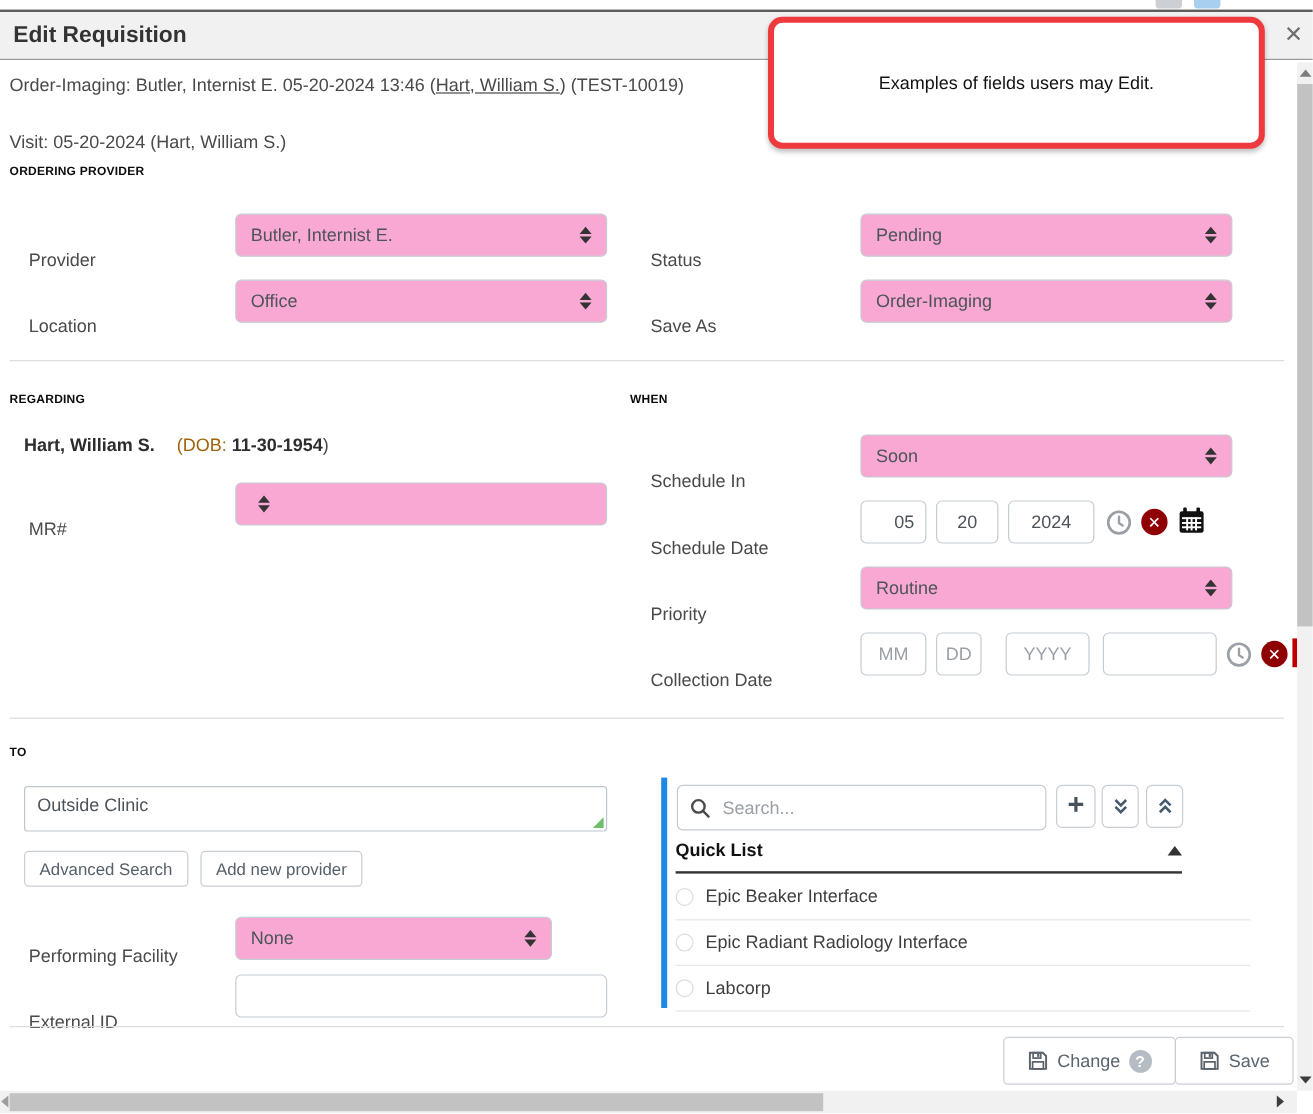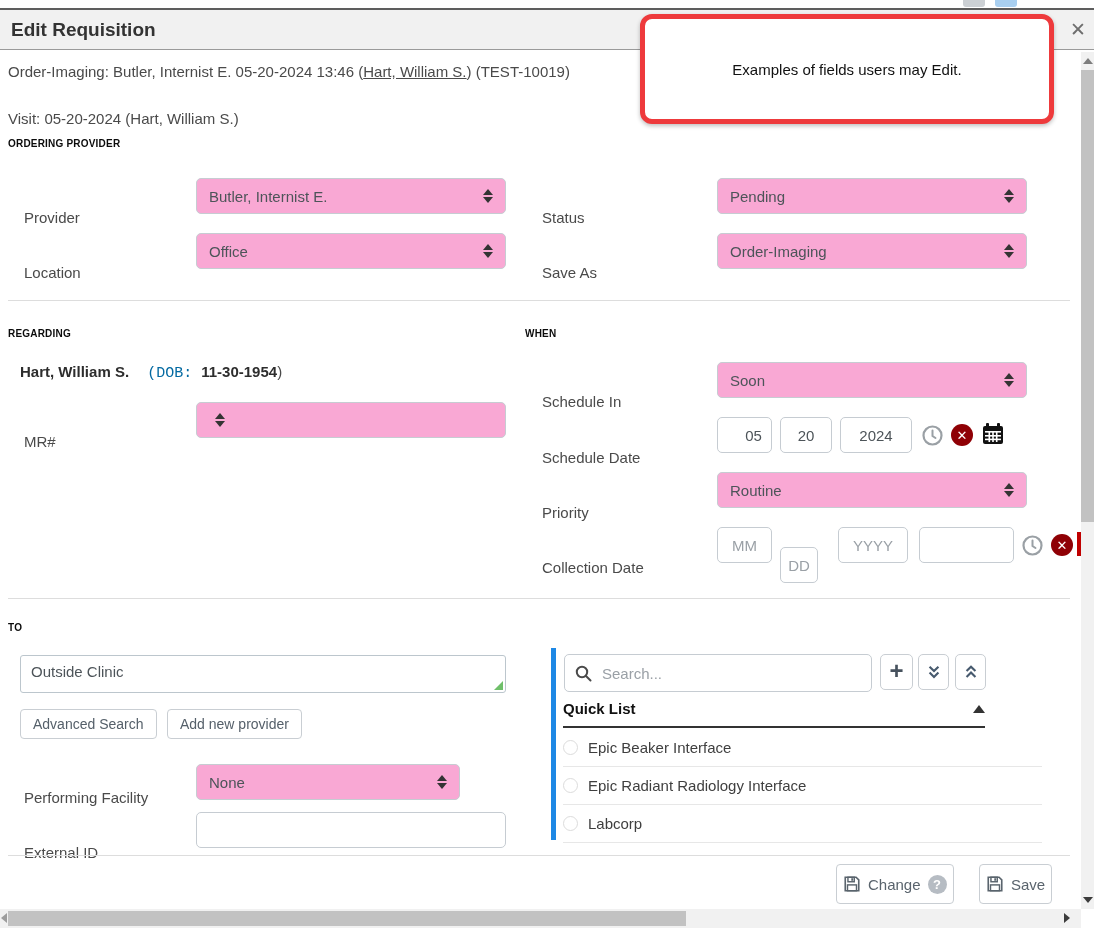--- a/index.html
+++ b/index.html
@@ -78,21 +78,21 @@
   .ta .grip{position:absolute;right:2px;bottom:2px;width:0;height:0;
     border-left:9px solid transparent;border-bottom:9px solid #6fbf6a;}
   .btn{
     position:absolute;height:30px;background:#fff;border:1px solid #c9ced3;border-radius:4px;
     box-sizing:border-box;display:flex;align-items:center;justify-content:center;
     font-size:14px;color:#55606a;padding:0 12px;cursor:pointer;white-space:nowrap;
   }
   .bigbtn{
     position:absolute;height:40px;background:#fff;border:1px solid #c9ced3;border-radius:4px;
     box-sizing:border-box;display:flex;align-items:center;justify-content:center;gap:7px;
-    font-size:15px;color:#5a646d;padding:0 6px;cursor:pointer;white-space:nowrap;
+    font-size:15px;color:#5a646d;padding:0 19px;cursor:pointer;white-space:nowrap;
   }
   .help{
     width:19px;height:19px;border-radius:50%;background:#b6bcc3;color:#fff;
     display:inline-flex;align-items:center;justify-content:center;
     font-size:13px;font-weight:bold;
   }
 
   
   .bluebar{position:absolute;left:551px;top:648px;width:5px;height:192px;background:#1e88e5;}
   .search{
@@ -184,21 +184,21 @@
       <i class="up"></i>
       <i class="dn"></i>
     </span>
 </div>
 
 <div class="divider" style="top:300px;"></div>
 
 <div class="abs sechead" style="left:8px;top:328px;">REGARDING</div>
 <div class="abs" style="left:20px;top:363px;font-size:15px;">
   <b style="color:#2d2d2d;">Hart, William S.</b>
-  <span style="margin-left:14px;color:#0369a1;font-family:Liberation Mono, monospace;">(DOB: </span><b style="color:#2d2d2d;">11-30-1954</b><span style="color:#4a4a4a;">)</span>
+  <span style="margin-left:14px;color:#a16207;">(DOB: </span><b style="color:#2d2d2d;">11-30-1954</b><span style="color:#4a4a4a;">)</span>
 </div>
 <div class="abs flabel" style="left:24px;top:410px;">MR#</div>
 <div class="sel" style="left:196px;top:402px;width:310px;">
   <span class="sort">
       <i class="up"></i>
       <i class="dn"></i>
     </span>
 </div>
 
 <div class="abs sechead" style="left:525px;top:328px;">WHEN</div>
@@ -241,21 +241,21 @@
 <div class="sel" style="left:717px;top:472px;width:310px;">
   <span class="txt">Routine</span>
   <span class="sort">
       <i class="up"></i>
       <i class="dn"></i>
     </span>
 </div>
 
 <div class="abs flabel" style="left:542px;top:536px;">Collection Date</div>
 <input class="inp center" style="left: 717px; top: 527px; width: 55px;" placeholder="MM">
-<input class="inp center" style="left: 780px; top: 527px; width: 38px; margin-top: 20px;" placeholder="DD">
+<input class="inp center" style="left: 780px; top: 527px; width: 38px;" placeholder="DD">
 <input class="inp center" style="left: 838px; top: 527px; width: 70px;" placeholder="YYYY">
 <input class="inp" style="left: 919px; top: 527px; width: 95px;">
 <span class="icon" style="left:1022px;top:535px;">
   <svg width="21" height="21" viewBox="0 0 21 21">
       <circle cx="10.5" cy="10.5" r="9" fill="none" stroke="#9aa0a5" stroke-width="2.2"></circle>
       <path d="M10.5 5.5v5.5l3 2" fill="none" stroke="#9aa0a5" stroke-width="2" stroke-linecap="round"></path>
     </svg>
 </span>
 <span class="icon xcirc" style="left:1051px;top:534px;">✕</span>
 <span class="redsliver" style="left:1077px;top:532px;"></span>

